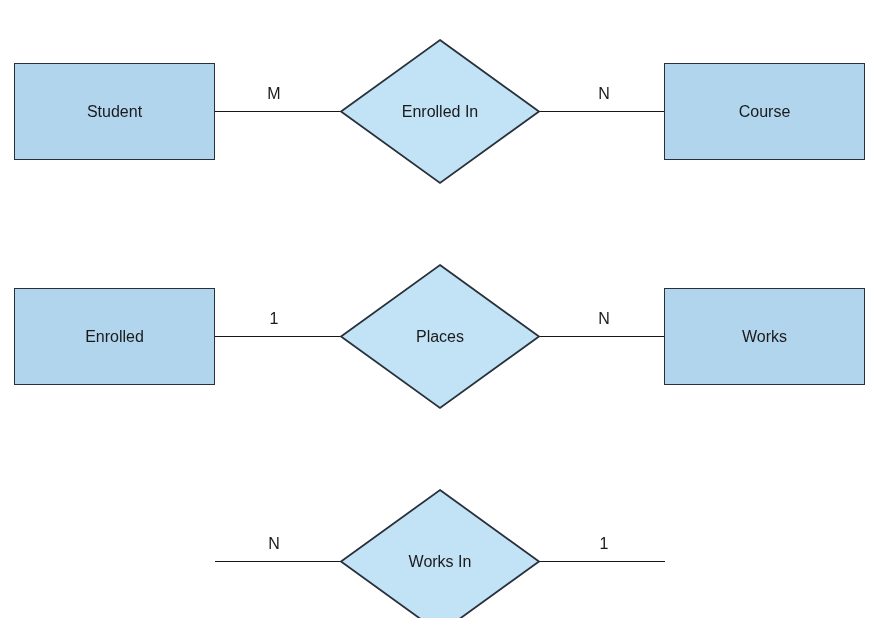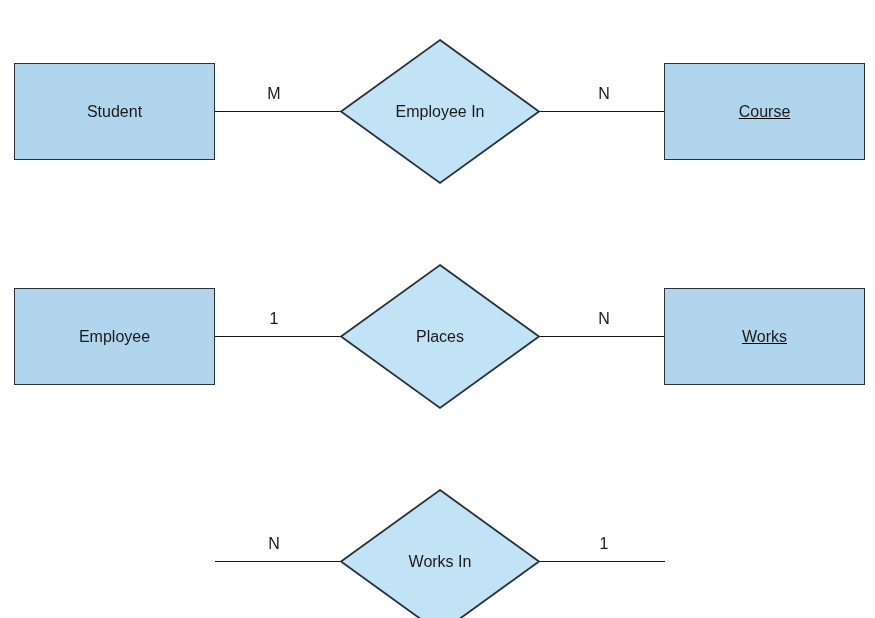--- a/index.html
+++ b/index.html
@@ -30,21 +30,21 @@
     width: 201px;
     height: 97px;
     box-sizing: border-box;
     background: #b1d5ed;
     border: 1.6px solid #28313b;
     display: flex;
     align-items: center;
     justify-content: center;
   }
   .entity.left  { left: 14px;  top: 25px; }
-  .entity.right { left: 664px; top: 25px; text-decoration: underline; }
+  .entity.right { left: 664px; top: 25px; }
   .entity-label {
     font-size: 16px;
     color: #1a1a1a;
     line-height: 1;
     white-space: nowrap;
   }
   
   .relationship {
     position: absolute;
     left: 339px;
@@ -107,36 +107,36 @@
     </div>
 
     <div class="connector left-conn"></div>
 
     <div class="cardinality card-left">M</div>
 
     <div class="relationship">
       <svg width="202" height="147" viewBox="0 0 202 147">
         <polygon points="101,2 200,73.5 101,145 2,73.5" fill="#c2e2f5" stroke="#28313b" stroke-width="1.8"></polygon>
       </svg>
-      <div class="rel-label">Employee In</div>
+      <div class="rel-label">Enrolled In</div>
     </div>
 
     <div class="connector right-conn"></div>
 
     <div class="cardinality card-right">N</div>
 
     <div class="entity right">
       <span class="entity-label">Course</span>
     </div>
   </div>
 
   <div class="er-row" style="top: 263px;">
 
     <div class="entity left">
-      <span class="entity-label">Employee</span>
+      <span class="entity-label">Enrolled</span>
     </div>
 
     <div class="connector left-conn"></div>
 
     <div class="cardinality card-left">1</div>
 
     <div class="relationship">
       <svg width="202" height="147" viewBox="0 0 202 147">
         <polygon points="101,2 200,73.5 101,145 2,73.5" fill="#c2e2f5" stroke="#28313b" stroke-width="1.8"></polygon>
       </svg>

